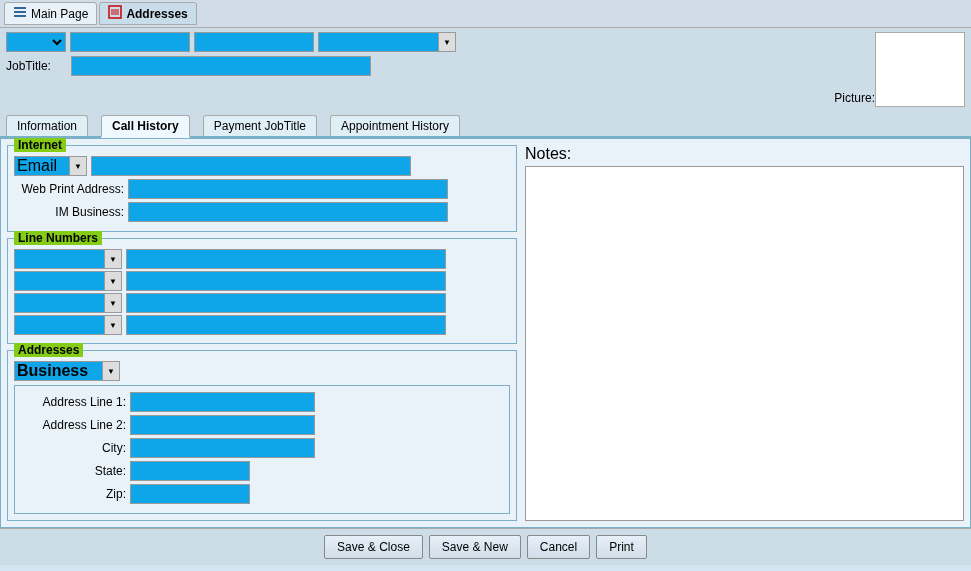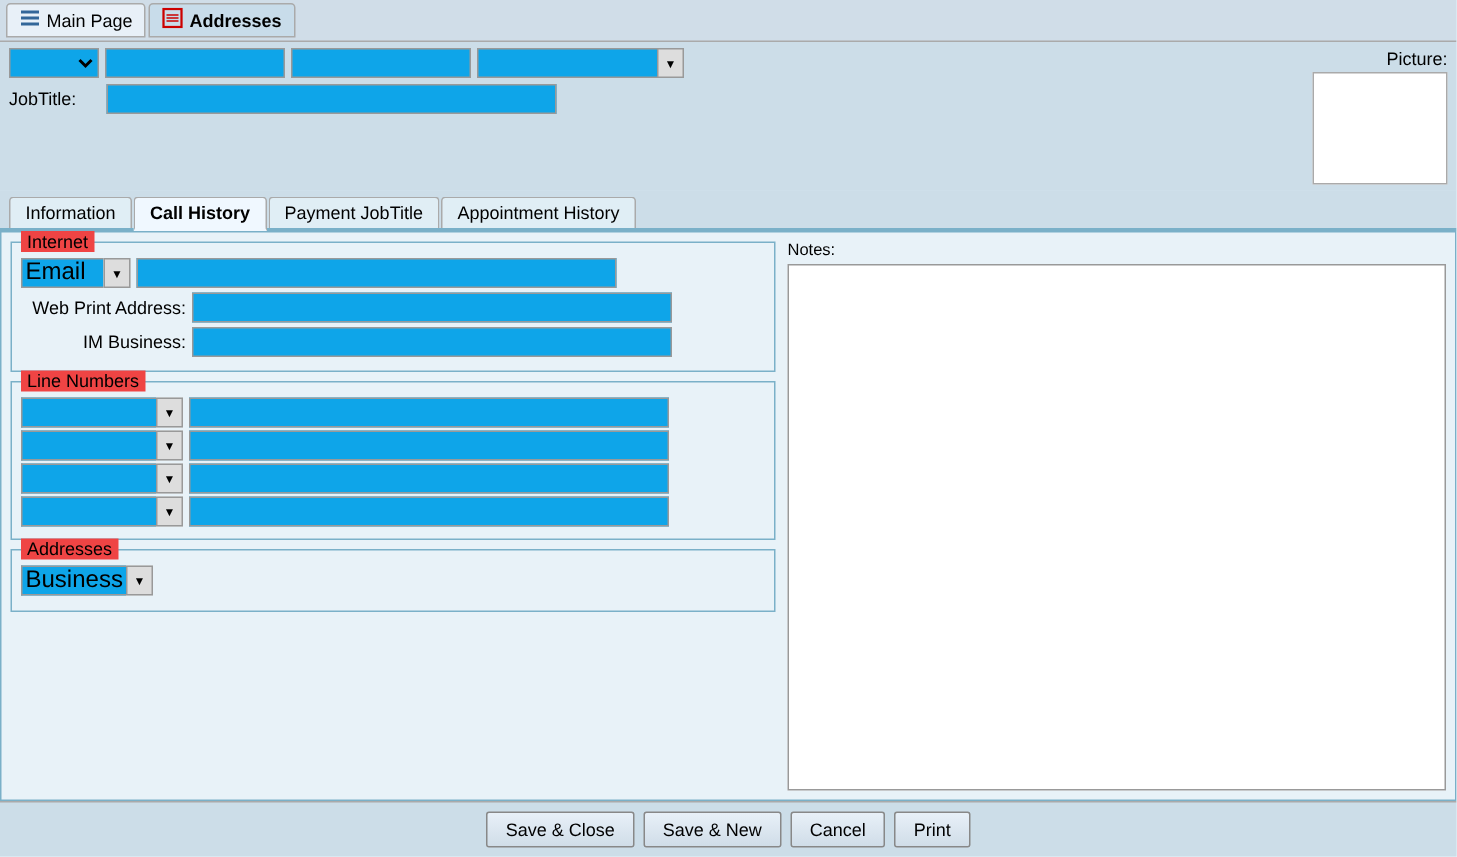--- a/index.html
+++ b/index.html
@@ -51,21 +51,21 @@
       gap: 4px;
       flex: 1;
     }
     .top-row {
       display: flex;
       gap: 4px;
       align-items: center;
     }
     .top-form-right {
       display: flex;
-      flex-direction: column;
+      flex-direction: row;
       align-items: flex-end;
       padding-left: 10px;
     }
     .picture-label {
       font-size: 12px;
       margin-bottom: 2px;
     }
     .picture-box {
       width: 90px;
       height: 75px;
@@ -97,21 +97,21 @@
     }
     .jobtitle-input {
       width: 300px;
     }
 
     
     .tabs-row {
       display: flex;
       background: #ccdde8;
       padding: 4px 0 0 6px;
-      gap: 0;
+      gap: 12px;
       border-bottom: 2px solid #7ab0c8;
     }
     .form-tab {
       padding: 3px 10px;
       border: 1px solid #aaa;
       border-bottom: none;
       background: #e0eef5;
       cursor: pointer;
       font-size: 12px;
       border-radius: 3px 3px 0 0;
@@ -152,24 +152,24 @@
     .section-group {
       border: 1px solid #7ab0c8;
       padding: 4px 6px 6px 6px;
       position: relative;
       background: #e8f2f8;
     }
     .section-title {
       position: absolute;
       top: -8px;
       left: 6px;
-      background: #ef4444;
+      background: #84cc16;
       padding: 0 4px;
       font-size: 12px;
-      font-weight: normal;
+      font-weight: bold;
     }
 
     .field-row {
       display: flex;
       align-items: center;
       gap: 4px;
       margin-bottom: 3px;
     }
     .field-row label {
       font-size: 12px;
@@ -223,21 +223,21 @@
     }
     .addr-input-long {
       width: 185px;
     }
     .addr-input-short {
       width: 120px;
     }
 
     
     .notes-label {
-      font-size: 11px;
+      font-size: 16px;
       margin-bottom: 3px;
     }
     .notes-textarea {
       flex: 1;
       width: 100%;
       border: 1px solid #999;
       background: white;
       resize: none;
       font-size: 12px;
       padding: 2px;
@@ -405,22 +405,44 @@
           <input type="text" class="phone-input" style="">
         </div>
       </div>
     </div>
 
     <div class="section-group">
       <span class="section-title">Addresses</span>
       <div style="margin-top:6px;">
         <div class="address-select-row">
           <div class="combo-field">
-            <input type="text" style="width: 70px;" value="Business">
-            <div class="combo-btn">▼</div>
+            <input type="text" style="width: 88px; font-weight: bold;" value="Business">
+            <div class="combo-btn">▼</div>
+          </div>
+        </div>
+        <div class="address-box">
+          <div class="addr-field-row">
+            <label class="addr-label">Address Line 1:</label>
+            <input type="text" class="addr-input-long" style="">
+          </div>
+          <div class="addr-field-row">
+            <label class="addr-label">Address Line 2:</label>
+            <input type="text" class="addr-input-long" style="">
+          </div>
+          <div class="addr-field-row">
+            <label class="addr-label">City:</label>
+            <input type="text" class="addr-input-long" style="">
+          </div>
+          <div class="addr-field-row">
+            <label class="addr-label">State:</label>
+            <input type="text" class="addr-input-short" style="">
+          </div>
+          <div class="addr-field-row">
+            <label class="addr-label">Zip:</label>
+            <input type="text" class="addr-input-short" style="">
           </div>
         </div>
       </div>
     </div>
   </div>
 
   <div class="form-right">
     <div class="notes-label">Notes:</div>
     <textarea class="notes-textarea" style=""></textarea>
   </div>

